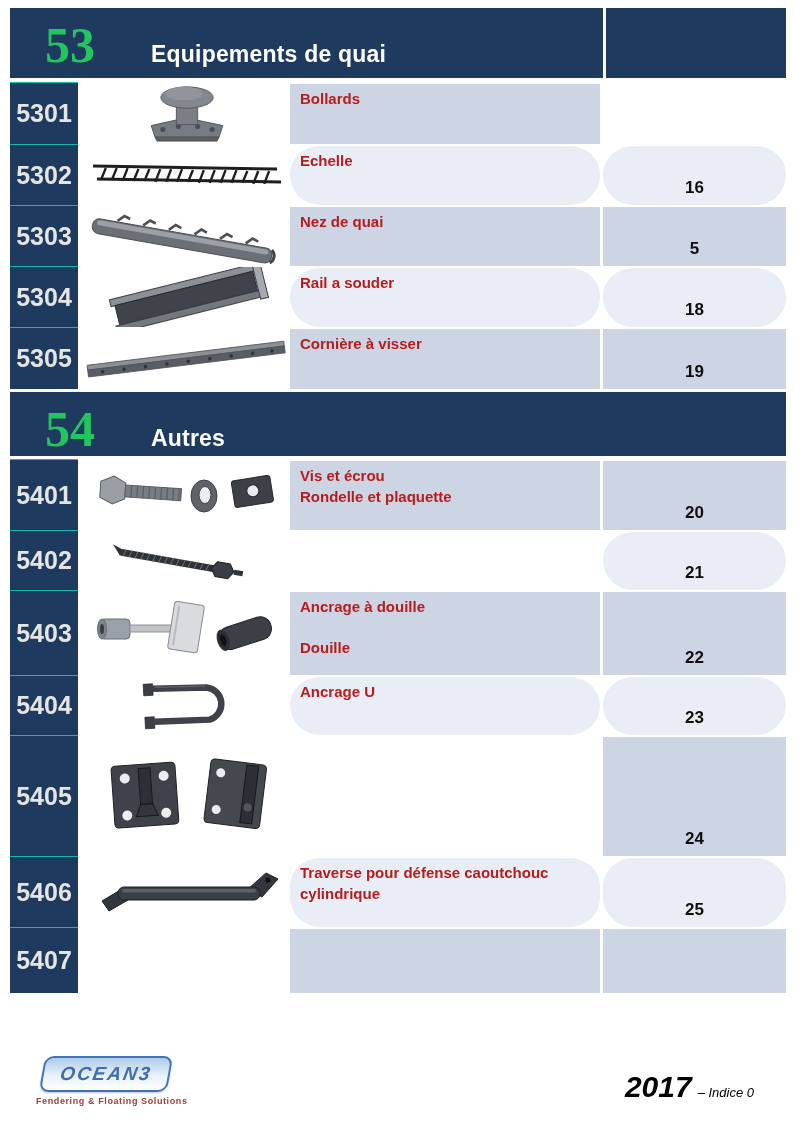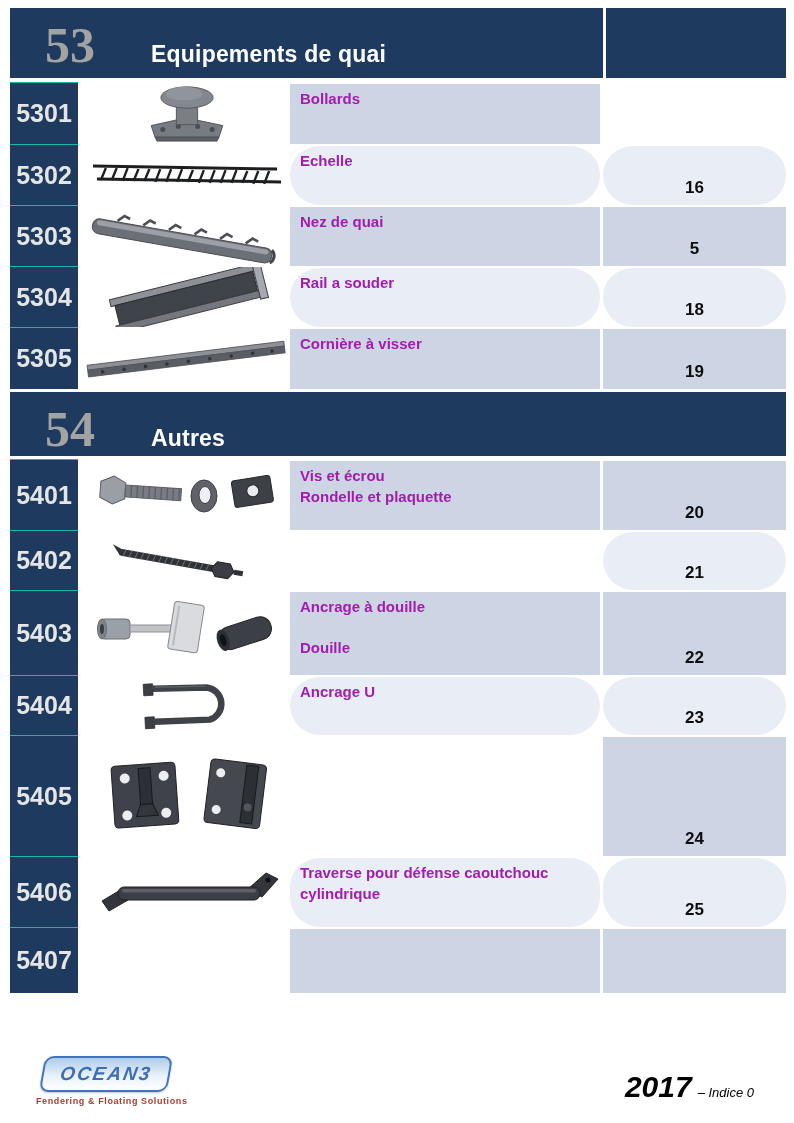--- a/index.html
+++ b/index.html
@@ -5,30 +5,30 @@
   html,body{margin:0;padding:0;background:#ffffff;}
   body{font-family:"Liberation Sans",sans-serif;}
   .page{position:relative;width:794px;height:1123px;background:#ffffff;overflow:hidden;}
   .toc{position:absolute;left:10px;top:8px;width:776px;}
 
   
   .sec-header{display:grid;grid-template-columns:593px 180px;column-gap:3px;height:70px;margin-bottom:4px;}
   .sec-header.full{grid-template-columns:776px;column-gap:0;height:64px;margin-top:3px;margin-bottom:3px;}
   .sec-header .hcell{background:#1f3a5f;}
   .sec-left{display:flex;align-items:baseline;padding-left:35px;padding-top:12px;box-sizing:border-box;}
-  .sec-num{font-family:"Liberation Serif",serif;font-weight:bold;font-size:50px;line-height:1;color:#a3a3a3;}
+  .sec-num{font-family:"Liberation Serif",serif;font-weight:bold;font-size:50px;line-height:1;color:#22c55e;}
   .sec-title{font-size:23px;font-weight:bold;color:#ffffff;margin-left:56px;letter-spacing:.2px;}
 
   
   .row{display:grid;grid-template-columns:68px 6px 206px 310px 3px 183px;box-sizing:border-box;}
   .c-code{grid-column:1;background:#1f3a5f;color:#e5e5e5;font-weight:bold;font-size:25px;
           display:flex;align-items:center;justify-content:center;
           border-top:1px solid #14b8a6;box-sizing:border-box;}
   .c-img{grid-column:3;background:#ffffff;display:flex;align-items:center;justify-content:center;}
-  .c-label{grid-column:4;padding:5px 4px 6px 10px;font-size:15px;font-weight:bold;color:#a21caf;
+  .c-label{grid-column:4;padding:5px 4px 6px 10px;font-size:15px;font-weight:bold;color:#b91c1c;
            white-space:pre-line;line-height:1.38;border-top:2px solid #ffffff;box-sizing:border-box;}
   .c-page{grid-column:6;position:relative;border-top:2px solid #ffffff;box-sizing:border-box;}
   .c-page .num{position:absolute;left:0;right:0;bottom:7px;text-align:center;
                font-weight:bold;font-size:17px;color:#0d0d0d;}
   .row.dark .c-label,.row.dark .c-page{background:#cdd4e3;}
   .row.light .c-label,.row.light .c-page{background:#e9edf5;border-radius:30px;}
 
   
   .logo{position:absolute;left:36px;top:1056px;width:150px;}
   .logo-badge{width:124px;height:32px;margin-left:6px;border:2px solid #4173b8;border-radius:9px;

